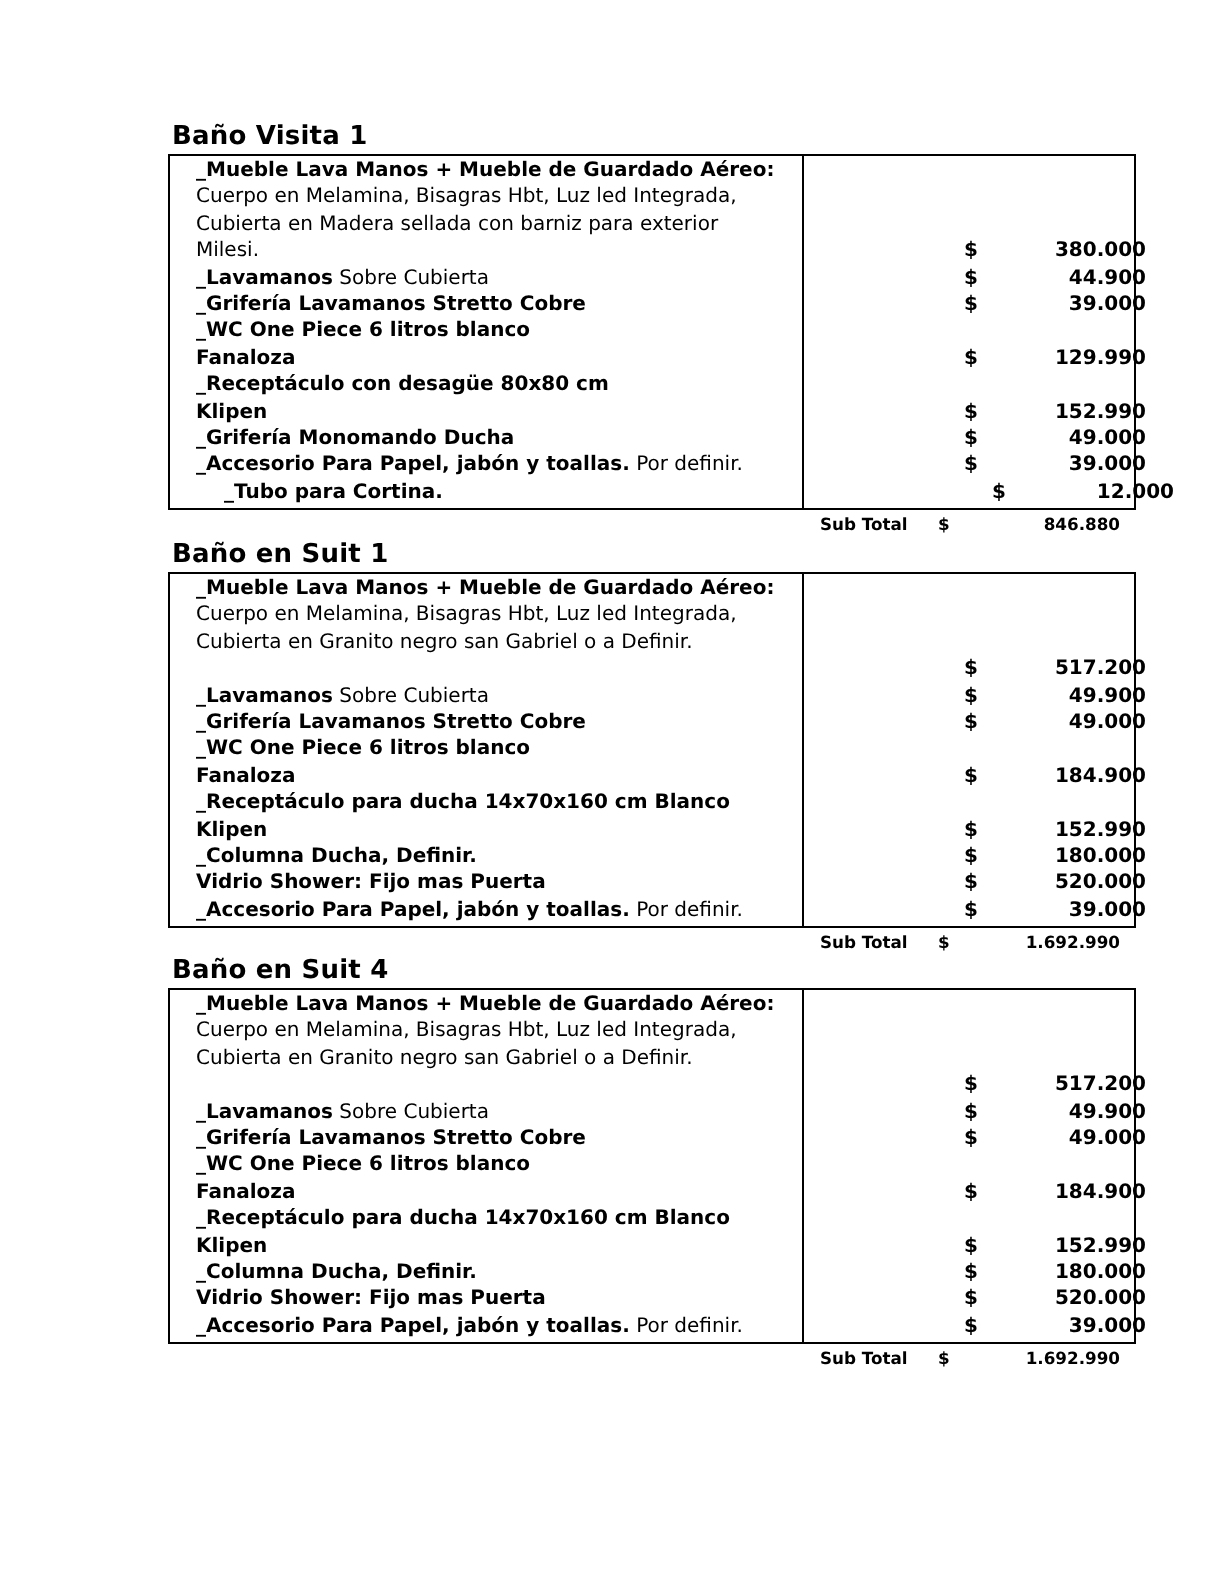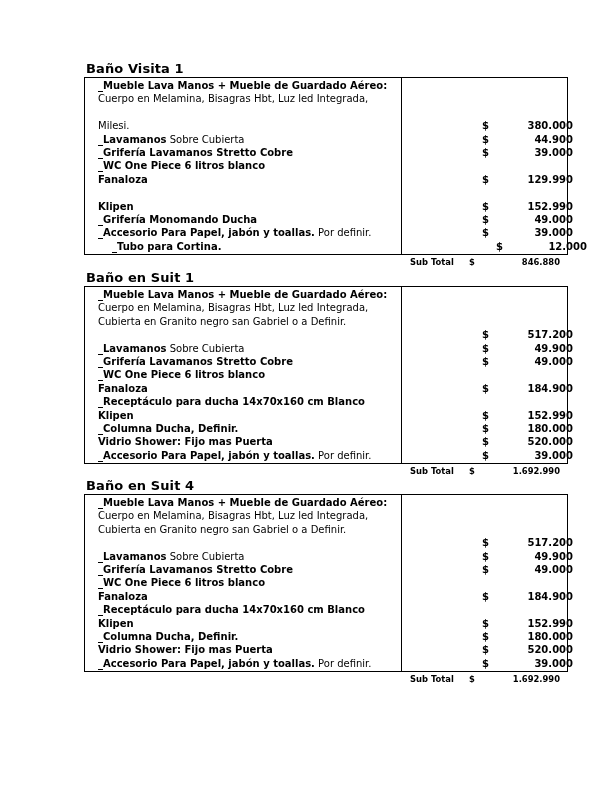--- a/index.html
+++ b/index.html
@@ -27,20 +27,23 @@
     <div class="section" style="top: 61px;">
       <div class="sec-title">Baño Visita 1</div>
       <div class="table" style="top: 16px; height: 176.2px;">
         <div class="divider"></div>
         <div class="row" style="top: 1px;">
           <span class="desc"><span class="bold">_Mueble Lava Manos + Mueble de Guardado Aéreo:</span><span class="norm" style="white-space: pre;"></span></span>
         </div>
         <div class="row" style="top: 14.4px;">
           <span class="desc"><span class="bold"></span><span class="norm" style="white-space: pre;">Cuerpo en Melamina, Bisagras Hbt, Luz led Integrada,</span></span>
         </div>
+        <div class="row" style="top: 27.8px;">
+          <span class="desc"><span class="bold"></span><span class="norm" style="white-space: pre;">Cubierta en Madera sellada con barniz para exterior</span></span>
+        </div>
         <div class="row" style="top: 41.2px;">
           <span class="desc"><span class="bold"></span><span class="norm" style="white-space: pre;">Milesi.</span></span>
           <span class="cur">$</span>
           <span class="amt">380.000</span>
         </div>
         <div class="row" style="top: 54.6px;">
           <span class="desc"><span class="bold">_Lavamanos</span><span class="norm" style="white-space: pre;"> Sobre Cubierta</span></span>
           <span class="cur">$</span>
           <span class="amt">44.900</span>
         </div>
@@ -49,20 +52,23 @@
           <span class="cur">$</span>
           <span class="amt">39.000</span>
         </div>
         <div class="row" style="top: 81.4px;">
           <span class="desc"><span class="bold">_WC One Piece 6 litros blanco</span><span class="norm" style="white-space: pre;"></span></span>
         </div>
         <div class="row" style="top: 94.8px;">
           <span class="desc"><span class="bold">Fanaloza</span><span class="norm" style="white-space: pre;"></span></span>
           <span class="cur">$</span>
           <span class="amt">129.990</span>
+        </div>
+        <div class="row" style="top: 108.2px;">
+          <span class="desc"><span class="bold">_Receptáculo con desagüe 80x80 cm</span><span class="norm" style="white-space: pre;"></span></span>
         </div>
         <div class="row" style="top: 121.6px;">
           <span class="desc"><span class="bold">Klipen</span><span class="norm" style="white-space: pre;"></span></span>
           <span class="cur">$</span>
           <span class="amt">152.990</span>
         </div>
         <div class="row" style="top: 135px; text-align: center;">
           <span class="desc"><span class="bold">_Grifería Monomando Ducha</span><span class="norm" style="white-space: pre;"></span></span>
           <span class="cur">$</span>
           <span class="amt">49.000</span>

